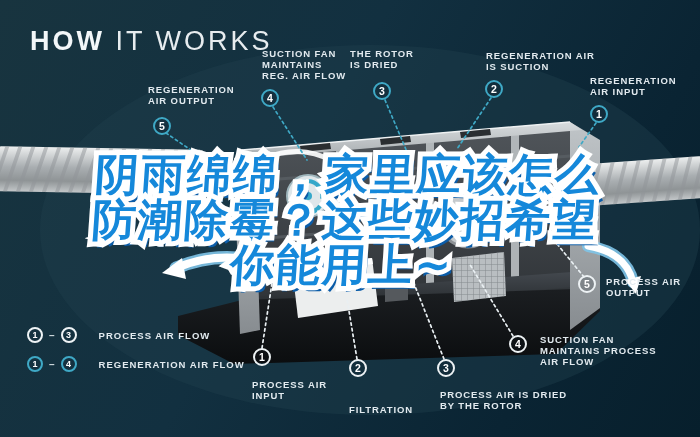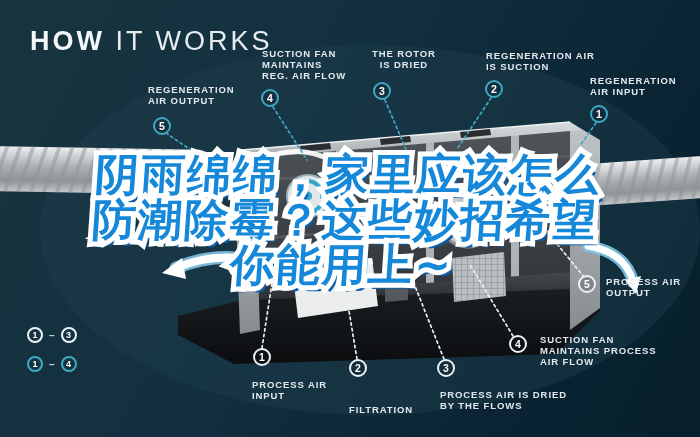--- a/index.html
+++ b/index.html
@@ -192,21 +192,21 @@
 
   <div class="ct" style="left:148px;top:84px;">REGENERATION
 AIR OUTPUT</div>
   <div class="num reg" style="left:153px;top:117px;">5</div>
 
   <div class="ct" style="left:262px;top:48px;">SUCTION FAN
 MAINTAINS
 REG. AIR FLOW</div>
   <div class="num reg" style="left:261px;top:89px;">4</div>
 
-  <div class="ct" style="left:372px;top:48px;text-align:center;">THE ROTOR
+  <div class="ct" style="left:350px;top:48px;">THE ROTOR
 IS DRIED</div>
   <div class="num reg" style="left:373px;top:82px;">3</div>
 
   <div class="ct" style="left:486px;top:50px;">REGENERATION AIR
 IS SUCTION</div>
   <div class="num reg" style="left:485px;top:80px;">2</div>
 
   <div class="ct" style="left:590px;top:75px;">REGENERATION
 AIR INPUT</div>
   <div class="num reg" style="left:590px;top:105px;">1</div>
@@ -217,31 +217,33 @@
 
   <div class="num proc" style="left:253px;top:348px;">1</div>
   <div class="ct" style="left:252px;top:379px;">PROCESS AIR
 INPUT</div>
 
   <div class="num proc" style="left:349px;top:359px;">2</div>
   <div class="ct" style="left:349px;top:404px;">FILTRATION</div>
 
   <div class="num proc" style="left:437px;top:359px;">3</div>
   <div class="ct" style="left:440px;top:389px;">PROCESS AIR IS DRIED
-BY THE FLOWS</div>
+BY THE ROTOR</div>
 
   <div class="num proc" style="left:509px;top:335px;">4</div>
   <div class="ct" style="left:540px;top:334px;">SUCTION FAN
 MAINTAINS PROCESS
 AIR FLOW</div>
 
   <div class="legend-row proc" style="top:327px;">
     <span class="lc">1</span>
     <span class="dash">–</span>
     <span class="lc">3</span>
+    <span class="ll">PROCESS AIR FLOW</span>
   </div>
   <div class="legend-row reg" style="top:356px;">
     <span class="lc">1</span>
     <span class="dash">–</span>
     <span class="lc">4</span>
+    <span class="ll">REGENERATION AIR FLOW</span>
   </div>
 
 </div>
 
 </body></html>

